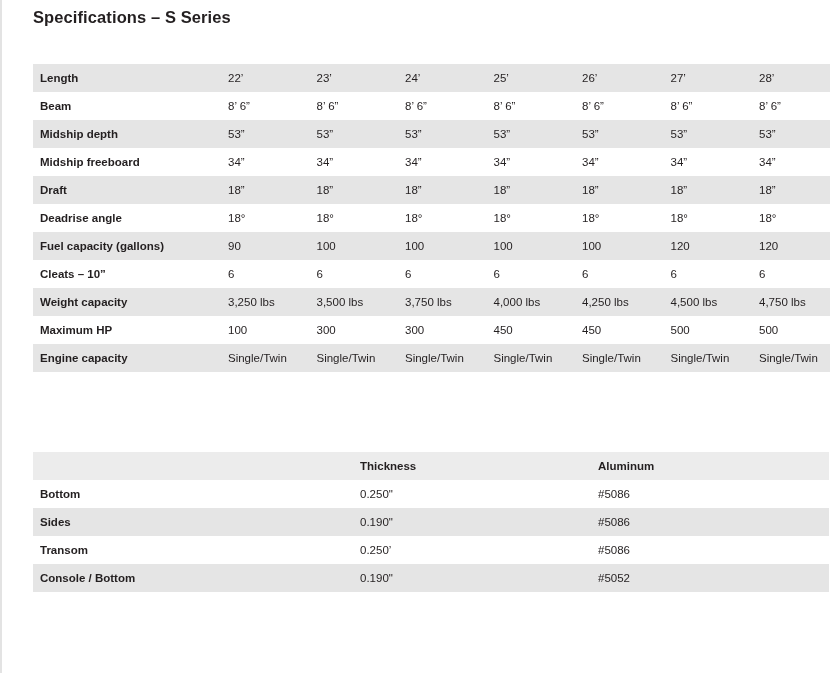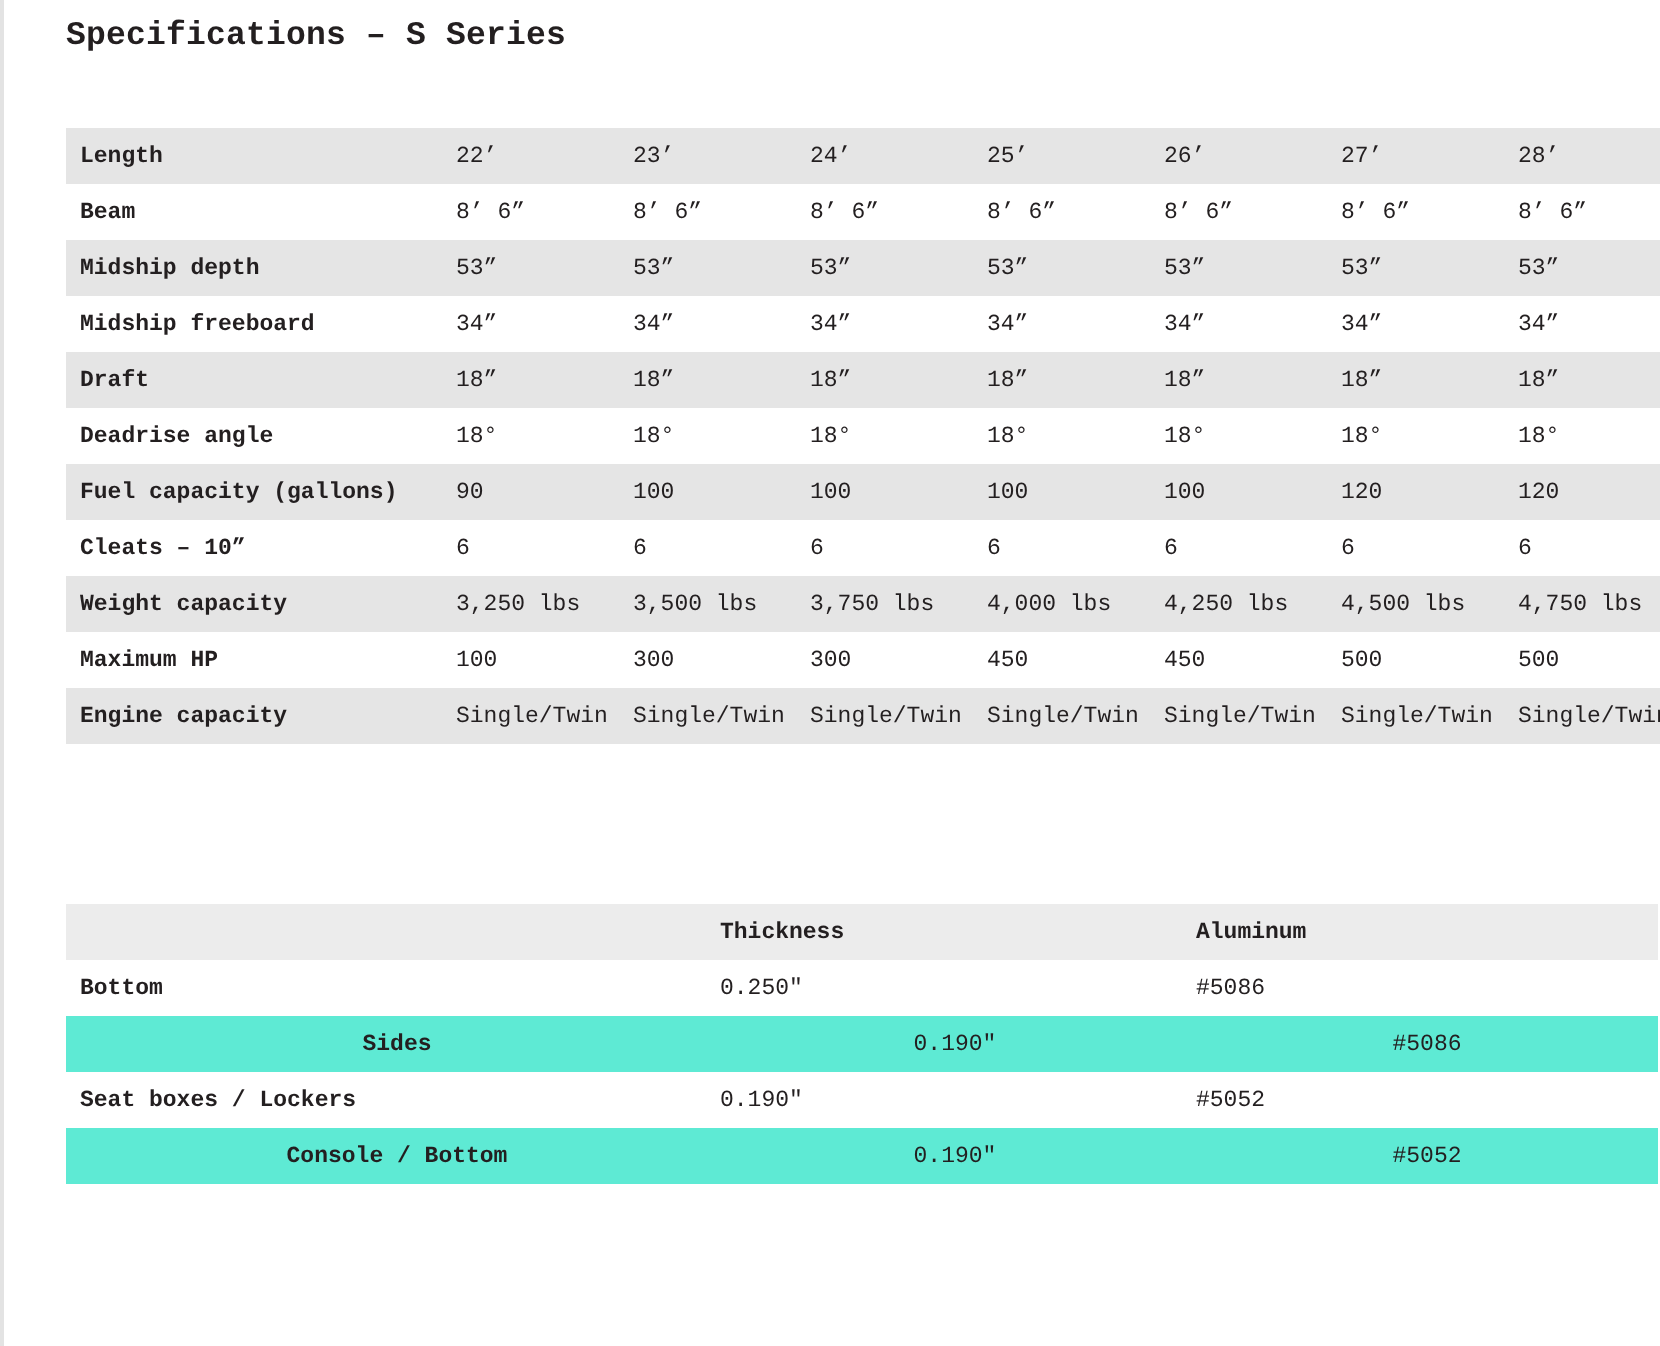--- a/index.html
+++ b/index.html
@@ -13,21 +13,20 @@
     font-family: "Liberation Sans", sans-serif;
     color: #231f20;
     overflow: hidden;
   }
   .page {
     position: relative;
     width: 830px;
     height: 673px;
     box-sizing: border-box;
     padding: 0 17px 0 0;
-    font-family: Liberation Mono, monospace;
   }
   .left-rule {
     position: absolute;
     left: 0;
     top: 0;
     width: 2px;
     height: 673px;
     background: #e3e3e3;
   }
   .page-title {
@@ -102,22 +101,21 @@
   }
   .materials-table td.m-alu {
     padding-left: 3px;
     width: 231px;
   }
   .materials-table tr.hdr td {
     background: #ececec;
     font-weight: bold;
   }
   .materials-table tr.shade td {
-    background: #5eead4;
-    text-align: center;
+    background: #e5e5e5;
   }
   .materials-table tr.plain td {
     background: #ffffff;
   }
 </style>
 </head>
 <body>
 
 <div class="page">
 
@@ -251,23 +249,23 @@
         <td class="m-label">Bottom</td>
         <td class="m-thick">0.250"</td>
         <td class="m-alu">#5086</td>
       </tr>
       <tr class="shade">
         <td class="m-label">Sides</td>
         <td class="m-thick">0.190"</td>
         <td class="m-alu">#5086</td>
       </tr>
       <tr class="plain">
-        <td class="m-label">Seat boxes / Lockers</td>
-        <td class="m-thick">0.190"</td>
-        <td class="m-alu">#5052</td>
+        <td class="m-label">Transom</td>
+        <td class="m-thick">0.250’</td>
+        <td class="m-alu">#5086</td>
       </tr>
       <tr class="shade">
         <td class="m-label">Console / Bottom</td>
         <td class="m-thick">0.190"</td>
         <td class="m-alu">#5052</td>
       </tr>
     </tbody>
   </table>
 
 </div>

